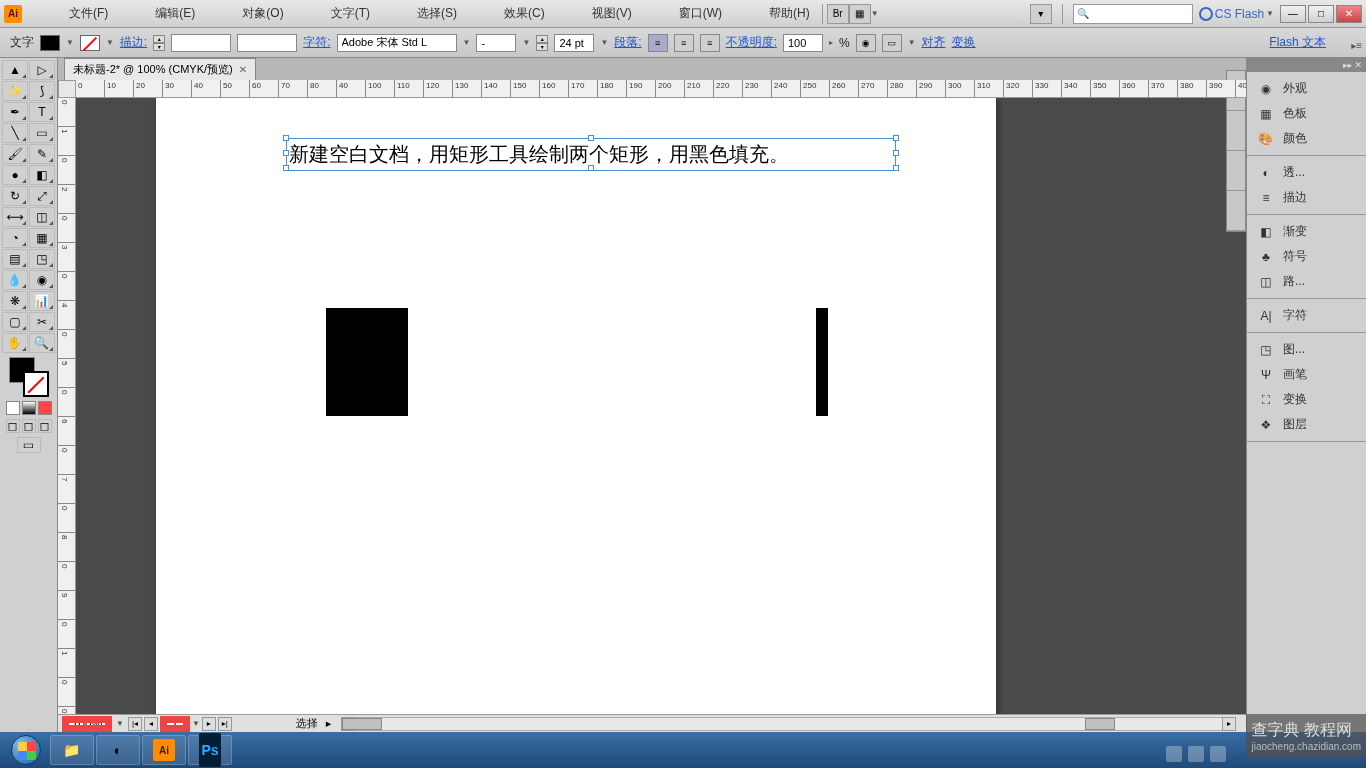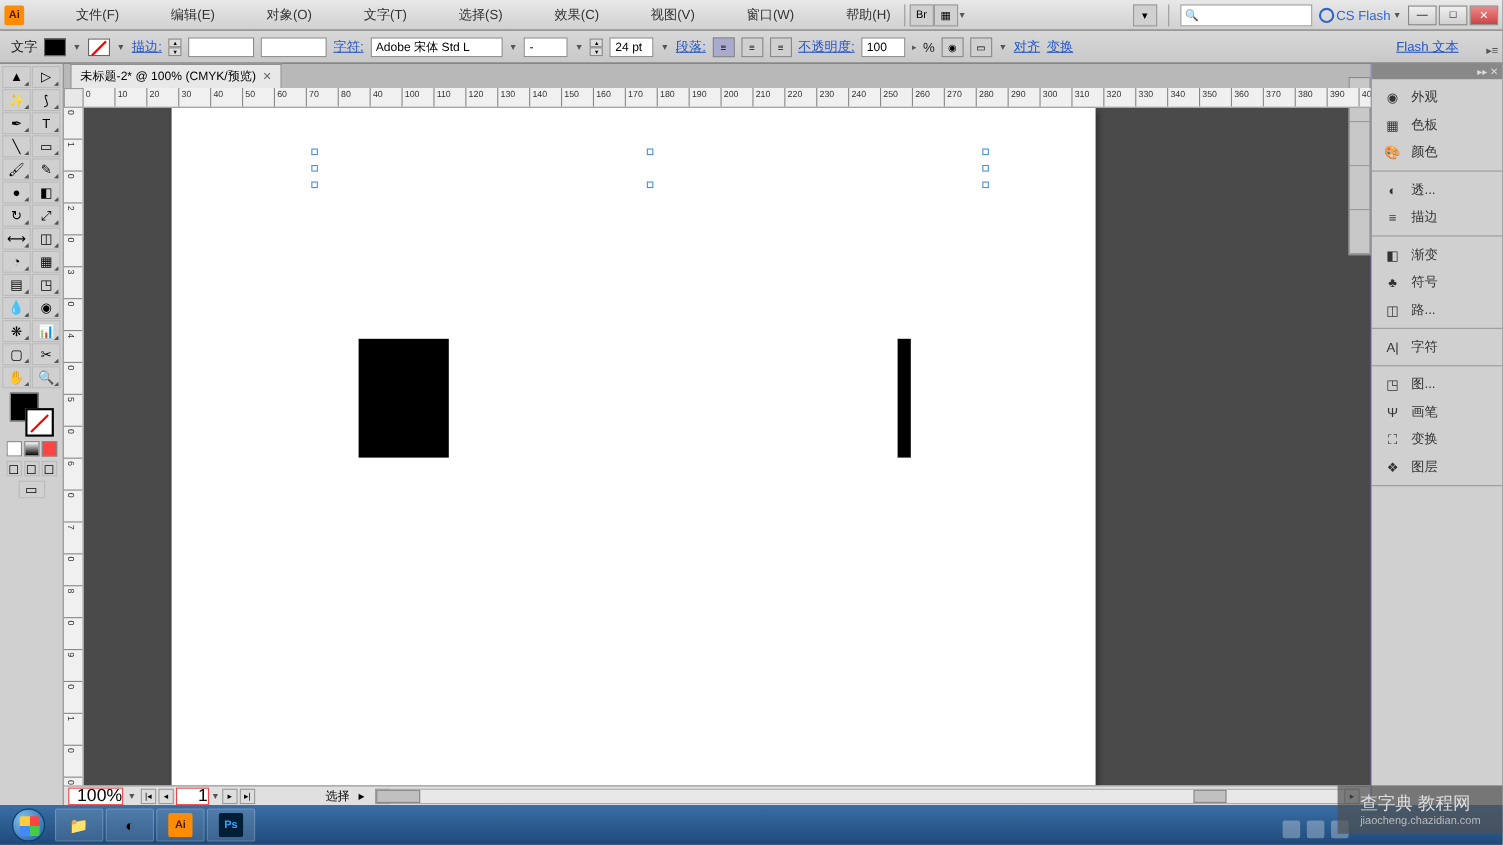--- a/index.html
+++ b/index.html
@@ -52,21 +52,21 @@
 .stroke-sq { position: absolute; width: 26px; height: 26px; background: #fff; border: 2px solid #000; bottom:0; right:0; }
 .stroke-sq::after { content:""; position:absolute; left:0; top:50%; width:100%; height:2px; background:red; transform:rotate(-45deg); }
 .color-modes { display: flex; gap: 2px; justify-content: center; margin-top: 2px; }
 .cm { width: 14px; height: 14px; border: 1px solid #888; }
 .cm1 { background: #fff; }
 .cm2 { background: linear-gradient(#fff,#000); }
 .cm3 { background: #f44; }
 .screen-modes { display: flex; gap: 2px; justify-content: center; margin-top: 4px; }
 
 
-.doc-area { flex: 1; display: flex; flex-direction: column; background: #8b5cf6; position: relative; }
+.doc-area { flex: 1; display: flex; flex-direction: column; background: #ffffff; position: relative; }
 .tab-bar { height: 22px; background: #b8b8b8; display: flex; align-items: end; padding-left: 6px; }
 .doc-tab { background: #e8e8e8; padding: 3px 8px; font-size: 11px; border: 1px solid #888; border-bottom: none; display: flex; align-items: center; gap: 6px; }
 .tab-close { font-size: 10px; color: #666; cursor: pointer; }
 
 .ruler-corner { position: absolute; top: 22px; left: 0; width: 18px; height: 18px; background: #e8e8e8; border: 1px solid #999; z-index: 3; }
 .ruler-h { position: absolute; top: 22px; left: 18px; right: 0; height: 18px; background: #f0f0f0; border-bottom: 1px solid #999; font-size: 8px; overflow: hidden; z-index: 2; }
 .ruler-h-ticks { display: flex; height: 100%; }
 .ruler-h-tick { width: 29px; flex-shrink: 0; border-right: 1px solid #888; position: relative; }
 .ruler-h-tick span { position: absolute; top: 1px; left: 2px; font-size: 8px; color: #333; }
 .ruler-v { position: absolute; top: 40px; left: 0; bottom: 18px; width: 18px; background: #f0f0f0; border-right: 1px solid #999; font-size: 8px; overflow: hidden; z-index: 2; }
@@ -74,21 +74,21 @@
 .ruler-v-tick span { position: absolute; top: 2px; left: 2px; font-size: 8px; color: #333; writing-mode: vertical-lr; }
 
 .canvas-wrap { position: absolute; top: 40px; left: 18px; right: 0; bottom: 18px; background: #4a4a4a; overflow: hidden; }
 .artboard { position: absolute; top: 0; left: 80px; width: 840px; height: 640px; background: #fff; box-shadow: 2px 2px 6px rgba(0,0,0,0.4); }
 .canvas-text { position: absolute; top: 40px; left: 130px; width: 610px; font-size: 20px; color: #000; border: 1px solid #4a90d9; padding: 2px; font-family: "SimSun", serif; }
 .sel-handle { position: absolute; width: 6px; height: 6px; background: #fff; border: 1px solid #4a90d9; }
 .rect1 { position: absolute; top: 210px; left: 170px; width: 82px; height: 108px; background: #000; }
 .rect2 { position: absolute; top: 210px; left: 660px; width: 12px; height: 108px; background: #000; }
 
 .status-bar { position: absolute; bottom: 0; left: 0; right: 0; height: 18px; background: #e0e0e0; border-top: 1px solid #999; display: flex; align-items: center; font-size: 11px; gap: 4px; padding: 0 4px; }
-.status-input { width: 50px; height: 16px; font-size: 16px; border: 1px solid #ef4444; text-align: right; }
+.status-input { width: 50px; height: 16px; font-size: 12px; border: 7px solid #ef4444; text-align: center; }
 .page-nav { display: flex; align-items: center; gap: 2px; }
 .page-btn { width: 14px; height: 14px; background: #ddd; border: 1px solid #999; font-size: 8px; display:flex;align-items:center;justify-content:center; }
 .status-label { margin-left: 60px; text-align: right; }
 .status-arrow { margin-left: 4px; }
 .hscroll { flex: 1; height: 14px; background: #e8e8e8; border: 1px solid #aaa; margin: 0 6px; position: relative; }
 .hscroll-thumb { position: absolute; left: 0; width: 40px; height: 100%; background: #c0c0c0; border: 1px solid #888; }
 .hscroll-thumb2 { position: absolute; right: 120px; width: 30px; height: 100%; background: #c0c0c0; border: 1px solid #888; }
 
 
 .right-panels { width: 120px; background: #d0d0d0; border-left: 1px solid #888; }
@@ -100,22 +100,22 @@
 .minipanel { position: absolute; right: 120px; top: 70px; width: 20px; background: #c8c8c8; border: 1px solid #888; }
 .minipanel-item { height: 40px; border-bottom: 1px solid #999; }
 
 
 .taskbar { position: absolute; bottom: 0; left: 0; right: 0; height: 36px; background: linear-gradient(#3a6ea5, #1e4a7a); display: flex; align-items: center; padding: 0 4px; gap: 2px; }
 .start-btn { width: 44px; height: 32px; display:flex; align-items:center; justify-content:center; }
 .start-orb { width: 30px; height: 30px; border-radius: 50%; background: radial-gradient(circle at 30% 30%, #7ec0ee, #1e5a9a); border: 1px solid #0a3a6a; position: relative; }
 .start-orb::after { content:""; position:absolute; top:6px; left:6px; width:18px; height:18px; background: conic-gradient(#f44 0 25%, #4c4 25% 50%, #48f 50% 75%, #fc4 75% 100%); border-radius:2px; }
 .task-item { width: 44px; height: 30px; background: rgba(255,255,255,0.12); border: 1px solid rgba(255,255,255,0.2); border-radius: 2px; display:flex; align-items:center; justify-content:center; font-size: 14px; }
 .task-ai { background: #ff8c00; color: #4a1a00; width: 22px; height: 22px; font-size: 10px; font-weight:bold; display:flex;align-items:center;justify-content:center; border-radius:2px; }
-.task-ps { background: #001e36; color: #31a8ff; width: 22px; height: 22px; font-size: 10px; font-weight:bold; display:flex;align-items:center;justify-content:center; border-radius:2px; }
-.watermark { position: absolute; right: 0; bottom: 10px; color: #ddd; font-size: 16px; background: rgba(80,80,80,0.7); padding: 6px 20px; }
+.task-ps { background: #001e36; color: #31a8ff; width: 22px; height: 34px; font-size: 14px; font-weight:bold; display:flex;align-items:center;justify-content:center; border-radius:2px; }
+.watermark { position: absolute; right: 0; bottom: 10px; color: #ddd; font-size: 16px; background: rgba(80,80,80,0.7); padding: 6px 5px; }
 .watermark small { font-size: 10px; display: block; color: #bbb; }
 .tray { position: absolute; right: 140px; bottom: 6px; display: flex; gap: 6px; }
 .tray-icon { width: 16px; height: 16px; background: rgba(255,255,255,0.3); border-radius: 2px; }
 </style>
 </head>
 <body>
 
 <div class="menubar">
   <div class="ai-logo">Ai</div>
   <div class="menu-item">文件(F)</div>
@@ -441,20 +441,21 @@
         </div>
         <div class="ruler-v-tick">
           <span>0</span>
         </div>
         <div class="ruler-v-tick">
           <span>0</span>
         </div>
       </div>
     <div class="canvas-wrap">
       <div class="artboard">
+        <div class="canvas-text">新建空白文档，用矩形工具绘制两个矩形，用黑色填充。</div>
         <div class="sel-handle" style="top:37px;left:127px"></div>
         <div class="sel-handle" style="top:37px;left:432px"></div>
         <div class="sel-handle" style="top:37px;left:737px"></div>
         <div class="sel-handle" style="top:52px;left:127px"></div>
         <div class="sel-handle" style="top:52px;left:737px"></div>
         <div class="sel-handle" style="top:67px;left:127px"></div>
         <div class="sel-handle" style="top:67px;left:432px"></div>
         <div class="sel-handle" style="top:67px;left:737px"></div>
         <div class="rect1"></div>
         <div class="rect2"></div>

